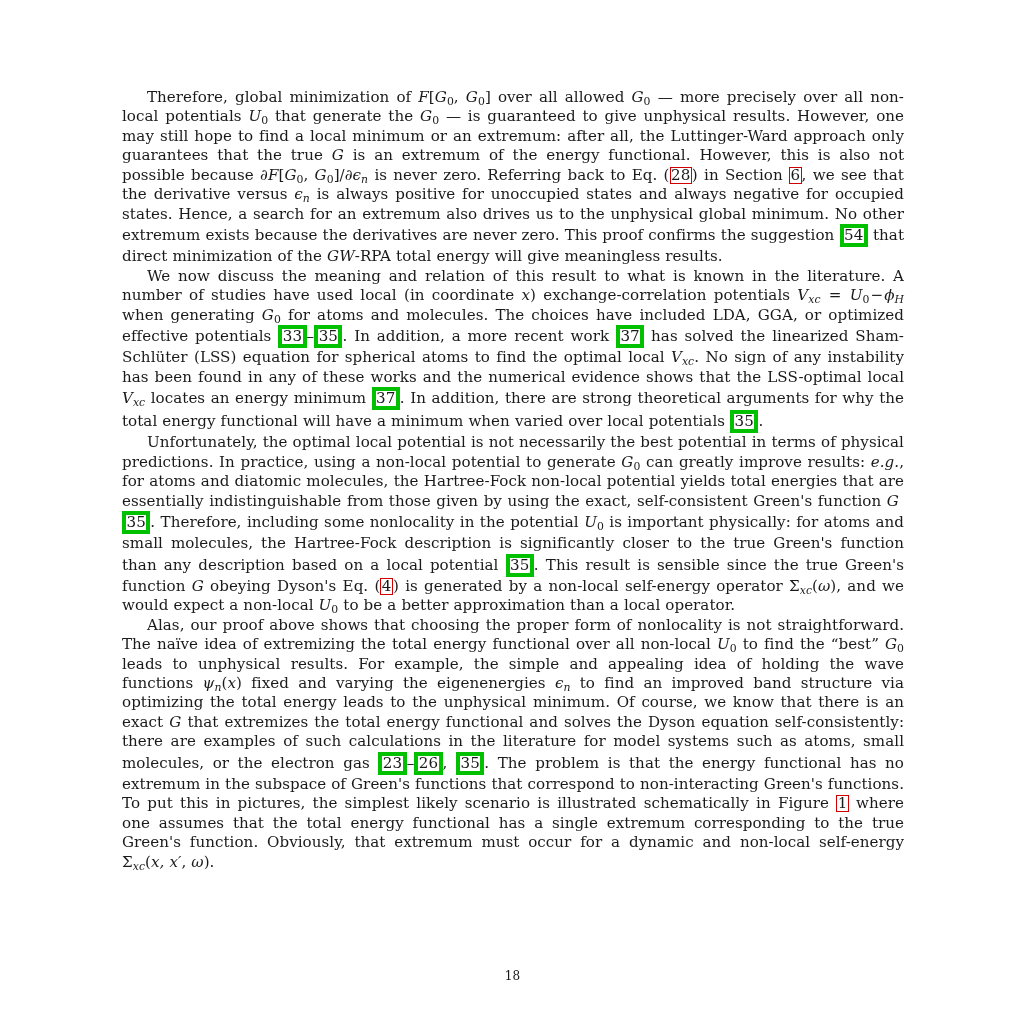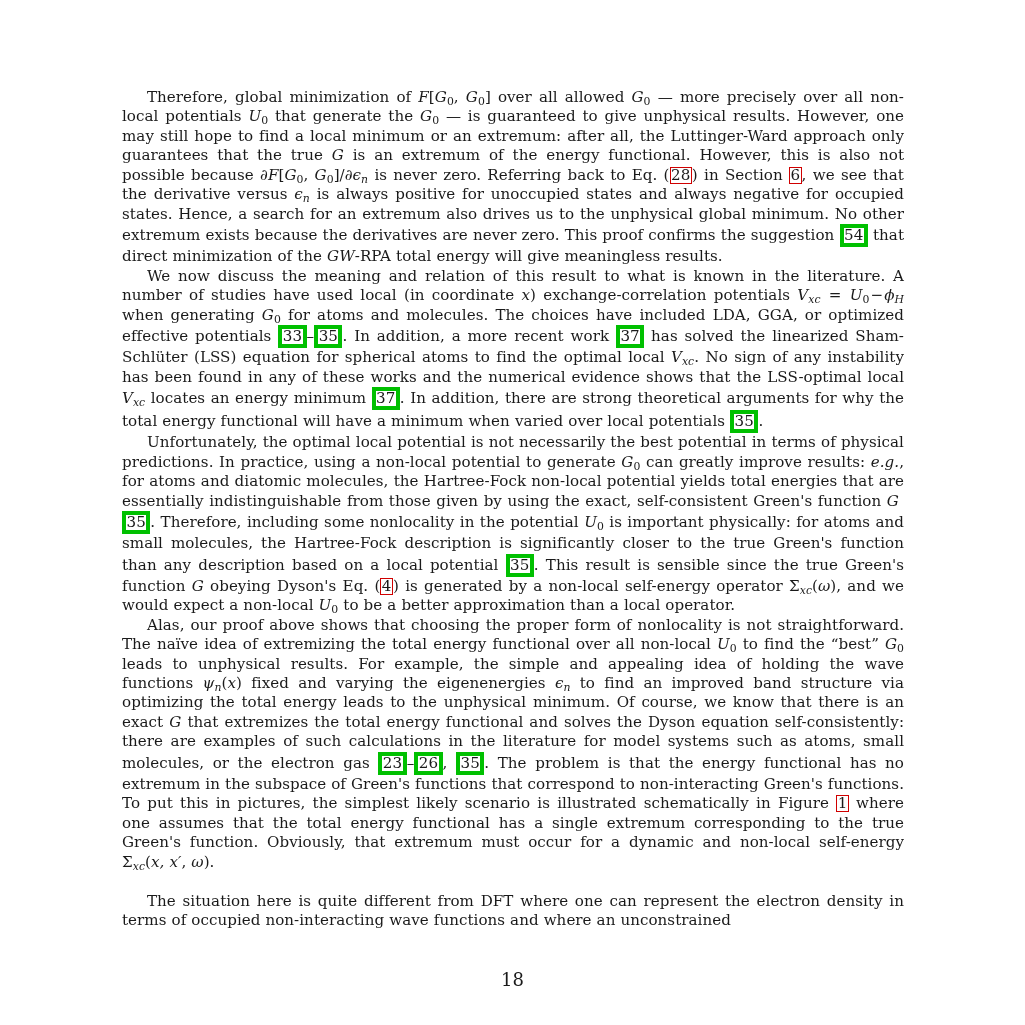--- a/index.html
+++ b/index.html
@@ -72,39 +72,38 @@
   a.lnk.ref {
     border: 1px solid #d00000;
   }
 
   #folio {
     position: absolute;
     left: 0;
     top: 969px;
     width: 1025px;
     text-align: center;
-    font-size: 18px;
+    font-size: 12px;
     font-family: "DejaVu Serif", "Liberation Serif", serif;
     color: #1a1a1a;
   }
 </style>
 </head>
 <body>
 
 <div id="page">
   <div id="column">
 
     <p class="para"><span class="indent"></span><span>Therefore, global minimization of </span><span class="mi">F</span><span class="mup">[</span><span class="mi">G</span><sub class="msub upr">0</sub><span class="mup">, </span><span class="mi">G</span><sub class="msub upr">0</sub><span class="mup">]</span><span> over all allowed </span><span class="mi">G</span><sub class="msub upr">0</sub><span> — more precisely over all non-local potentials </span><span class="mi">U</span><sub class="msub upr">0</sub><span> that generate the </span><span class="mi">G</span><sub class="msub upr">0</sub><span> — is guaranteed to give unphysical results. However, one may still hope to find a local minimum or an extremum: after all, the Luttinger-Ward approach only guarantees that the true </span><span class="mi">G</span><span> is an extremum of the energy functional. However, this is also not possible because </span><span class="mi">∂F</span><span class="mup">[</span><span class="mi">G</span><sub class="msub upr">0</sub><span class="mup">, </span><span class="mi">G</span><sub class="msub upr">0</sub><span class="mup">]</span><span class="mup">/∂</span><span class="mi">ϵ</span><sub class="msub">n</sub><span> is never zero. Referring back to Eq. (</span><a class="lnk ref" href="#" style="border-color: rgb(208, 0, 0);">28</a><span>) in Section </span><a class="lnk ref" href="#" style="border-color: rgb(208, 0, 0);">6</a><span>, we see that the derivative versus </span><span class="mi">ϵ</span><sub class="msub">n</sub><span> is always positive for unoccupied states and always negative for occupied states. Hence, a search for an extremum also drives us to the unphysical global minimum. No other extremum exists because the derivatives are never zero. This proof confirms the suggestion </span><a class="lnk cite" href="#" style="border-color: rgb(0, 192, 0);">54</a><span> that direct minimization of the </span><span class="mi">GW</span><span>-RPA total energy will give meaningless results.</span></p>
 
     <p class="para"><span class="indent"></span><span>We now discuss the meaning and relation of this result to what is known in the literature. A number of studies have used local (in coordinate </span><span class="mi">x</span><span>) exchange-correlation potentials </span><span class="mi">V</span><sub class="msub">xc</sub><span class="mop"> = </span><span class="mi">U</span><sub class="msub upr">0</sub><span class="mop">−</span><span class="mi">ϕ</span><sub class="msub">H</sub><span> when generating </span><span class="mi">G</span><sub class="msub upr">0</sub><span> for atoms and molecules. The choices have included LDA, GGA, or optimized effective potentials </span><a class="lnk cite" href="#" style="border-color: rgb(0, 192, 0);">33</a><span>–</span><a class="lnk cite" href="#" style="border-color: rgb(0, 192, 0);">35</a><span>. In addition, a more recent work </span><a class="lnk cite" href="#" style="border-color: rgb(0, 192, 0);">37</a><span> has solved the linearized Sham-Schlüter (LSS) equation for spherical atoms to find the optimal local </span><span class="mi">V</span><sub class="msub">xc</sub><span>. No sign of any instability has been found in any of these works and the numerical evidence shows that the LSS-optimal local </span><span class="mi">V</span><sub class="msub">xc</sub><span> locates an energy minimum </span><a class="lnk cite" href="#" style="border-color: rgb(0, 192, 0);">37</a><span>. In addition, there are strong theoretical arguments for why the total energy functional will have a minimum when varied over local potentials </span><a class="lnk cite" href="#" style="border-color: rgb(0, 192, 0);">35</a><span>.</span></p>
 
     <p class="para"><span class="indent"></span><span>Unfortunately, the optimal local potential is not necessarily the best potential in terms of physical predictions. In practice, using a non-local potential to generate </span><span class="mi">G</span><sub class="msub upr">0</sub><span> can greatly improve results: </span><em>e.g.</em><span>, for atoms and diatomic molecules, the Hartree-Fock non-local potential yields total energies that are essentially indistinguishable from those given by using the exact, self-consistent Green's function </span><span class="mi">G</span><span>&nbsp;</span><a class="lnk cite" href="#" style="border-color: rgb(0, 192, 0);">35</a><span>. Therefore, including some nonlocality in the potential </span><span class="mi">U</span><sub class="msub upr">0</sub><span> is important physically: for atoms and small molecules, the Hartree-Fock description is significantly closer to the true Green's function than any description based on a local potential </span><a class="lnk cite" href="#" style="border-color: rgb(0, 192, 0);">35</a><span>. This result is sensible since the true Green's function </span><span class="mi">G</span><span> obeying Dyson's Eq. (</span><a class="lnk ref" href="#" style="border-color: rgb(208, 0, 0);">4</a><span>) is generated by a non-local self-energy operator </span><span class="mup">Σ</span><sub class="msub">xc</sub><span class="mup">(</span><span class="mi">ω</span><span class="mup">)</span><span>, and we would expect a non-local </span><span class="mi">U</span><sub class="msub upr">0</sub><span> to be a better approximation than a local operator.</span></p>
 
     <p class="para"><span class="indent"></span><span>Alas, our proof above shows that choosing the proper form of nonlocality is not straightforward. The naïve idea of extremizing the total energy functional over all non-local </span><span class="mi">U</span><sub class="msub upr">0</sub><span> to find the “best” </span><span class="mi">G</span><sub class="msub upr">0</sub><span> leads to unphysical results. For example, the simple and appealing idea of holding the wave functions </span><span class="mi">ψ</span><sub class="msub">n</sub><span class="mup">(</span><span class="mi">x</span><span class="mup">)</span><span> fixed and varying the eigenenergies </span><span class="mi">ϵ</span><sub class="msub">n</sub><span> to find an improved band structure via optimizing the total energy leads to the unphysical minimum. Of course, we know that there is an exact </span><span class="mi">G</span><span> that extremizes the total energy functional and solves the Dyson equation self-consistently: there are examples of such calculations in the literature for model systems such as atoms, small molecules, or the electron gas </span><a class="lnk cite" href="#" style="border-color: rgb(0, 192, 0);">23</a><span>–</span><a class="lnk cite" href="#" style="border-color: rgb(0, 192, 0);">26</a><span>, </span><a class="lnk cite" href="#" style="border-color: rgb(0, 192, 0);">35</a><span>. The problem is that the energy functional has no extremum in the subspace of Green's functions that correspond to non-interacting Green's functions. To put this in pictures, the simplest likely scenario is illustrated schematically in Figure </span><a class="lnk ref" href="#" style="border-color: rgb(208, 0, 0);">1</a><span> where one assumes that the total energy functional has a single extremum corresponding to the true Green's function. Obviously, that extremum must occur for a dynamic and non-local self-energy </span><span class="mup">Σ</span><sub class="msub">xc</sub><span class="mup">(</span><span class="mi">x, x</span><span class="mi">′</span><span class="mup">, </span><span class="mi">ω</span><span class="mup">)</span><span>.</span></p>
 
     <div class="gap"></div>
 
-    <p class="para"><span class="indent"></span><span>The situation here is quite different from DFT where one can represent the electron density in terms of occupied non-interacting wave functions and where an unconstrained</span></p>
 
   </div>
 
   <div id="folio">18</div>
 </div>
 
 </body></html>

